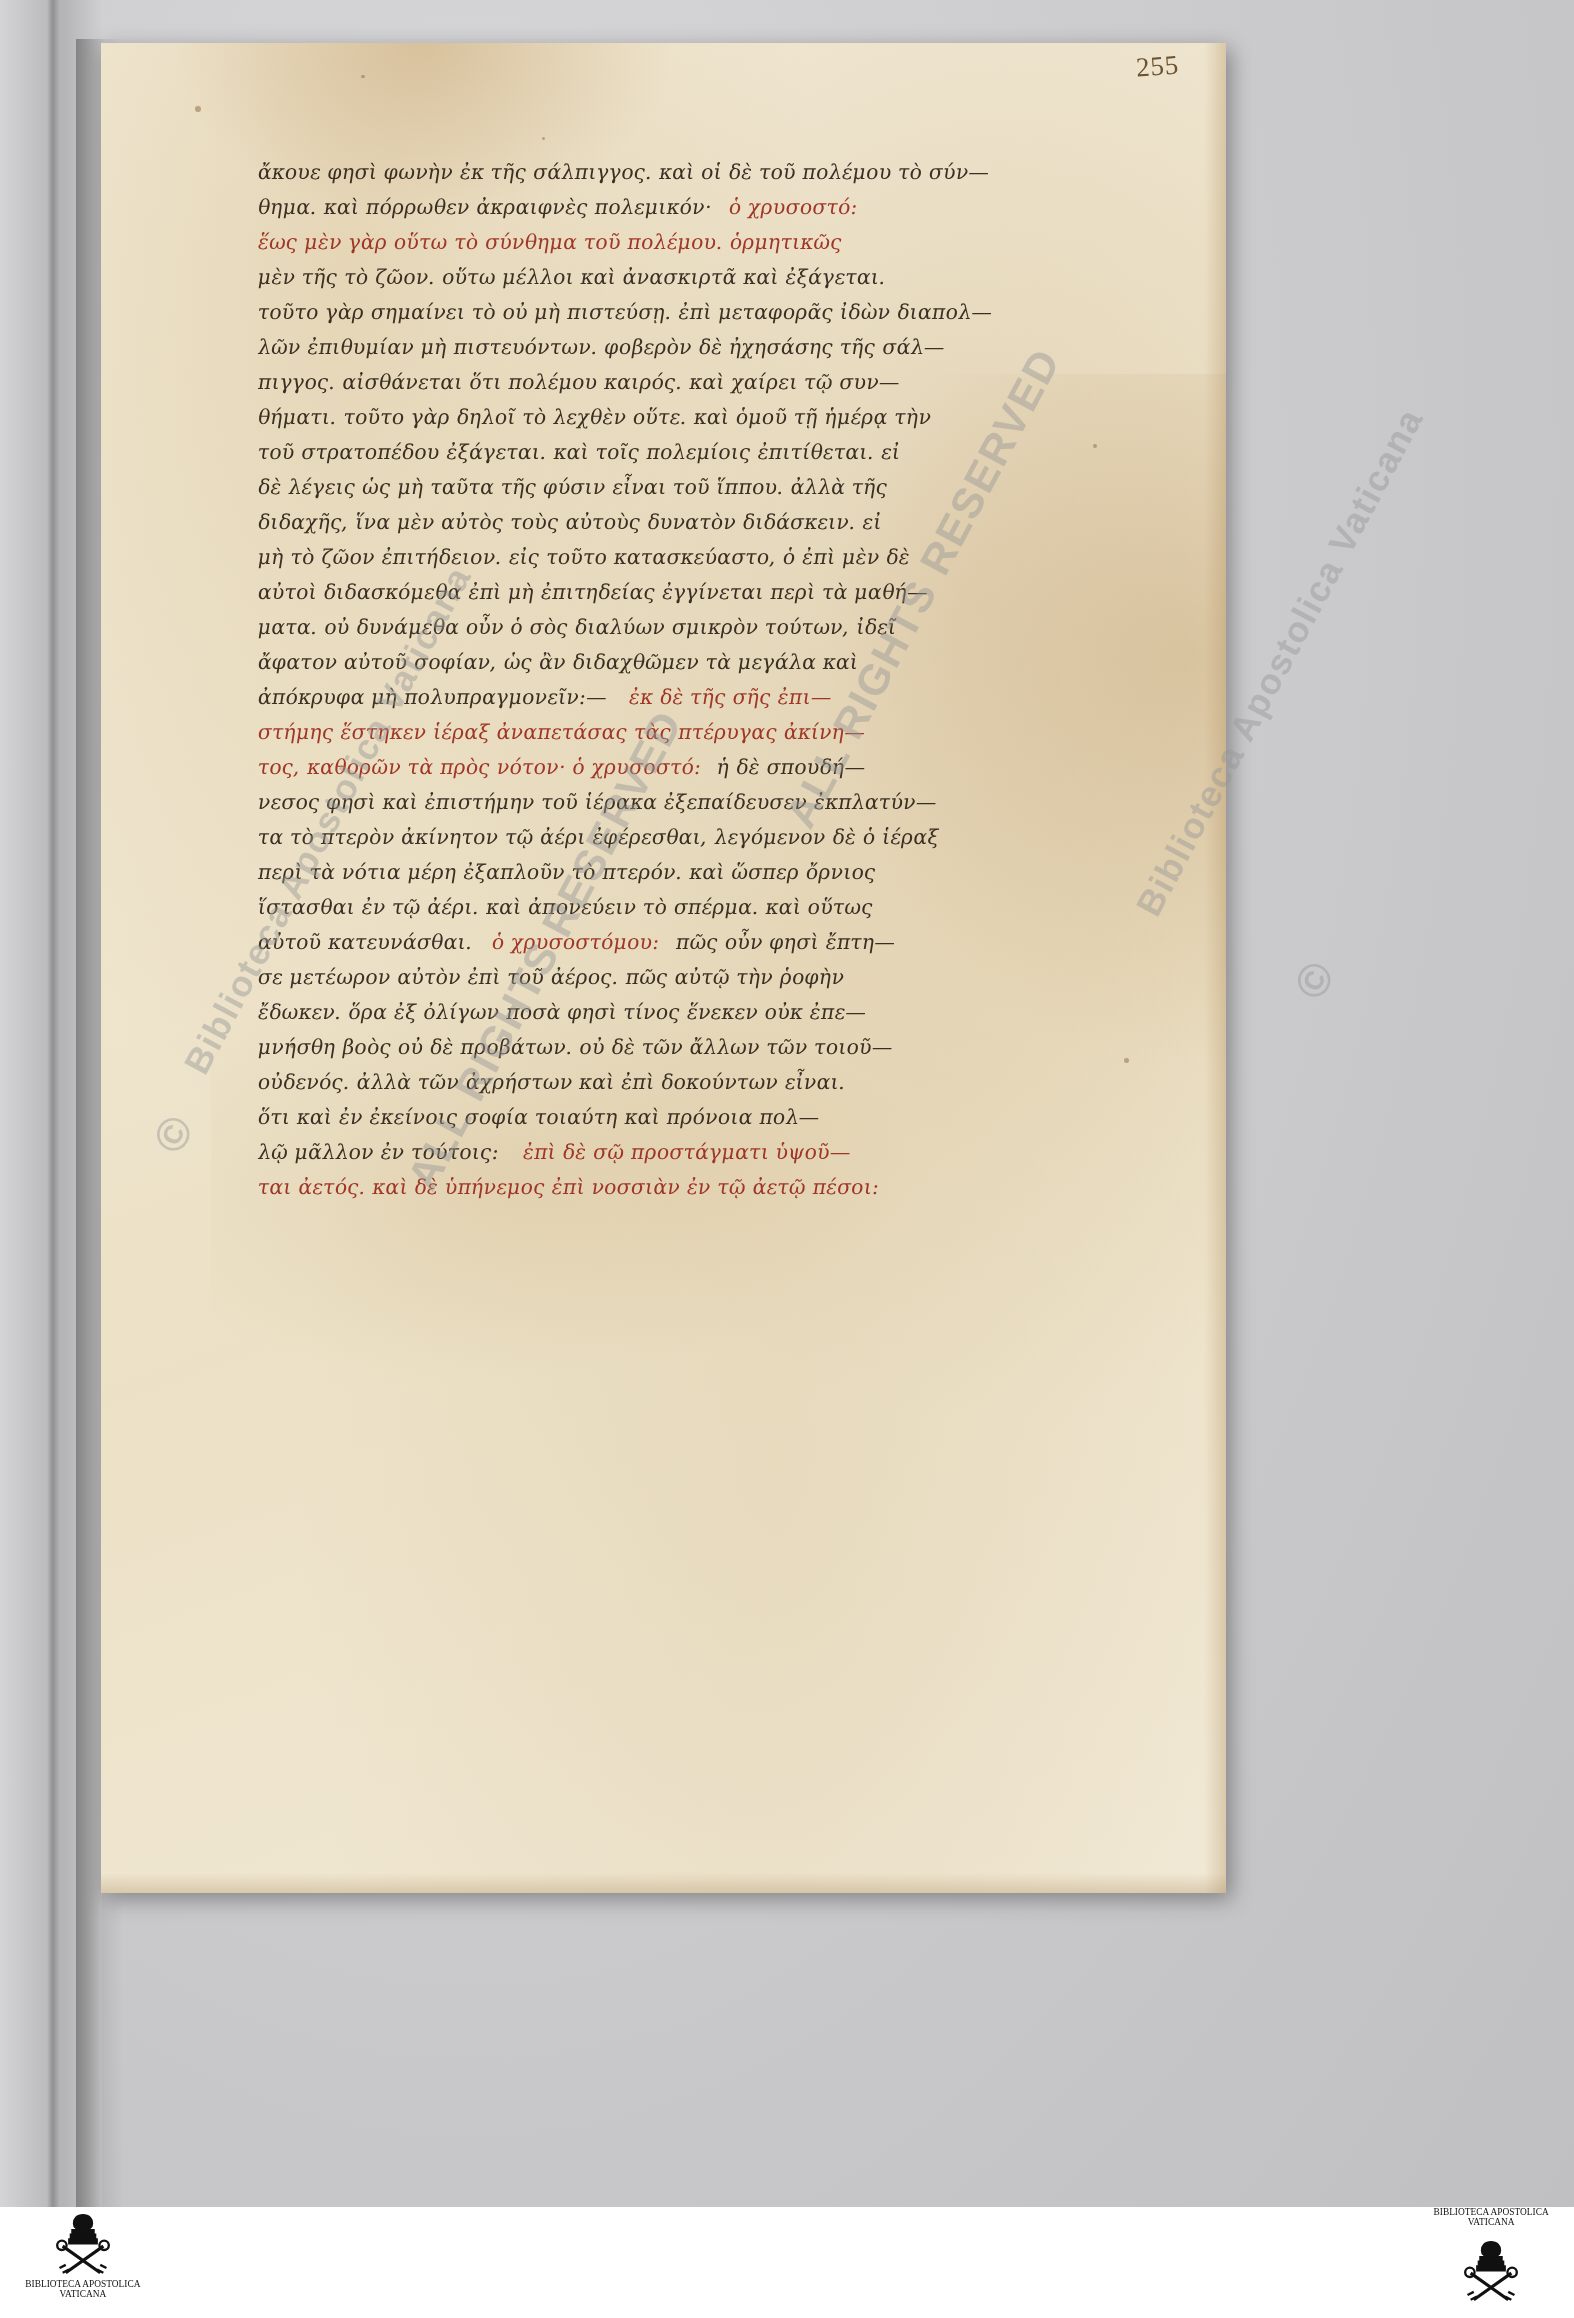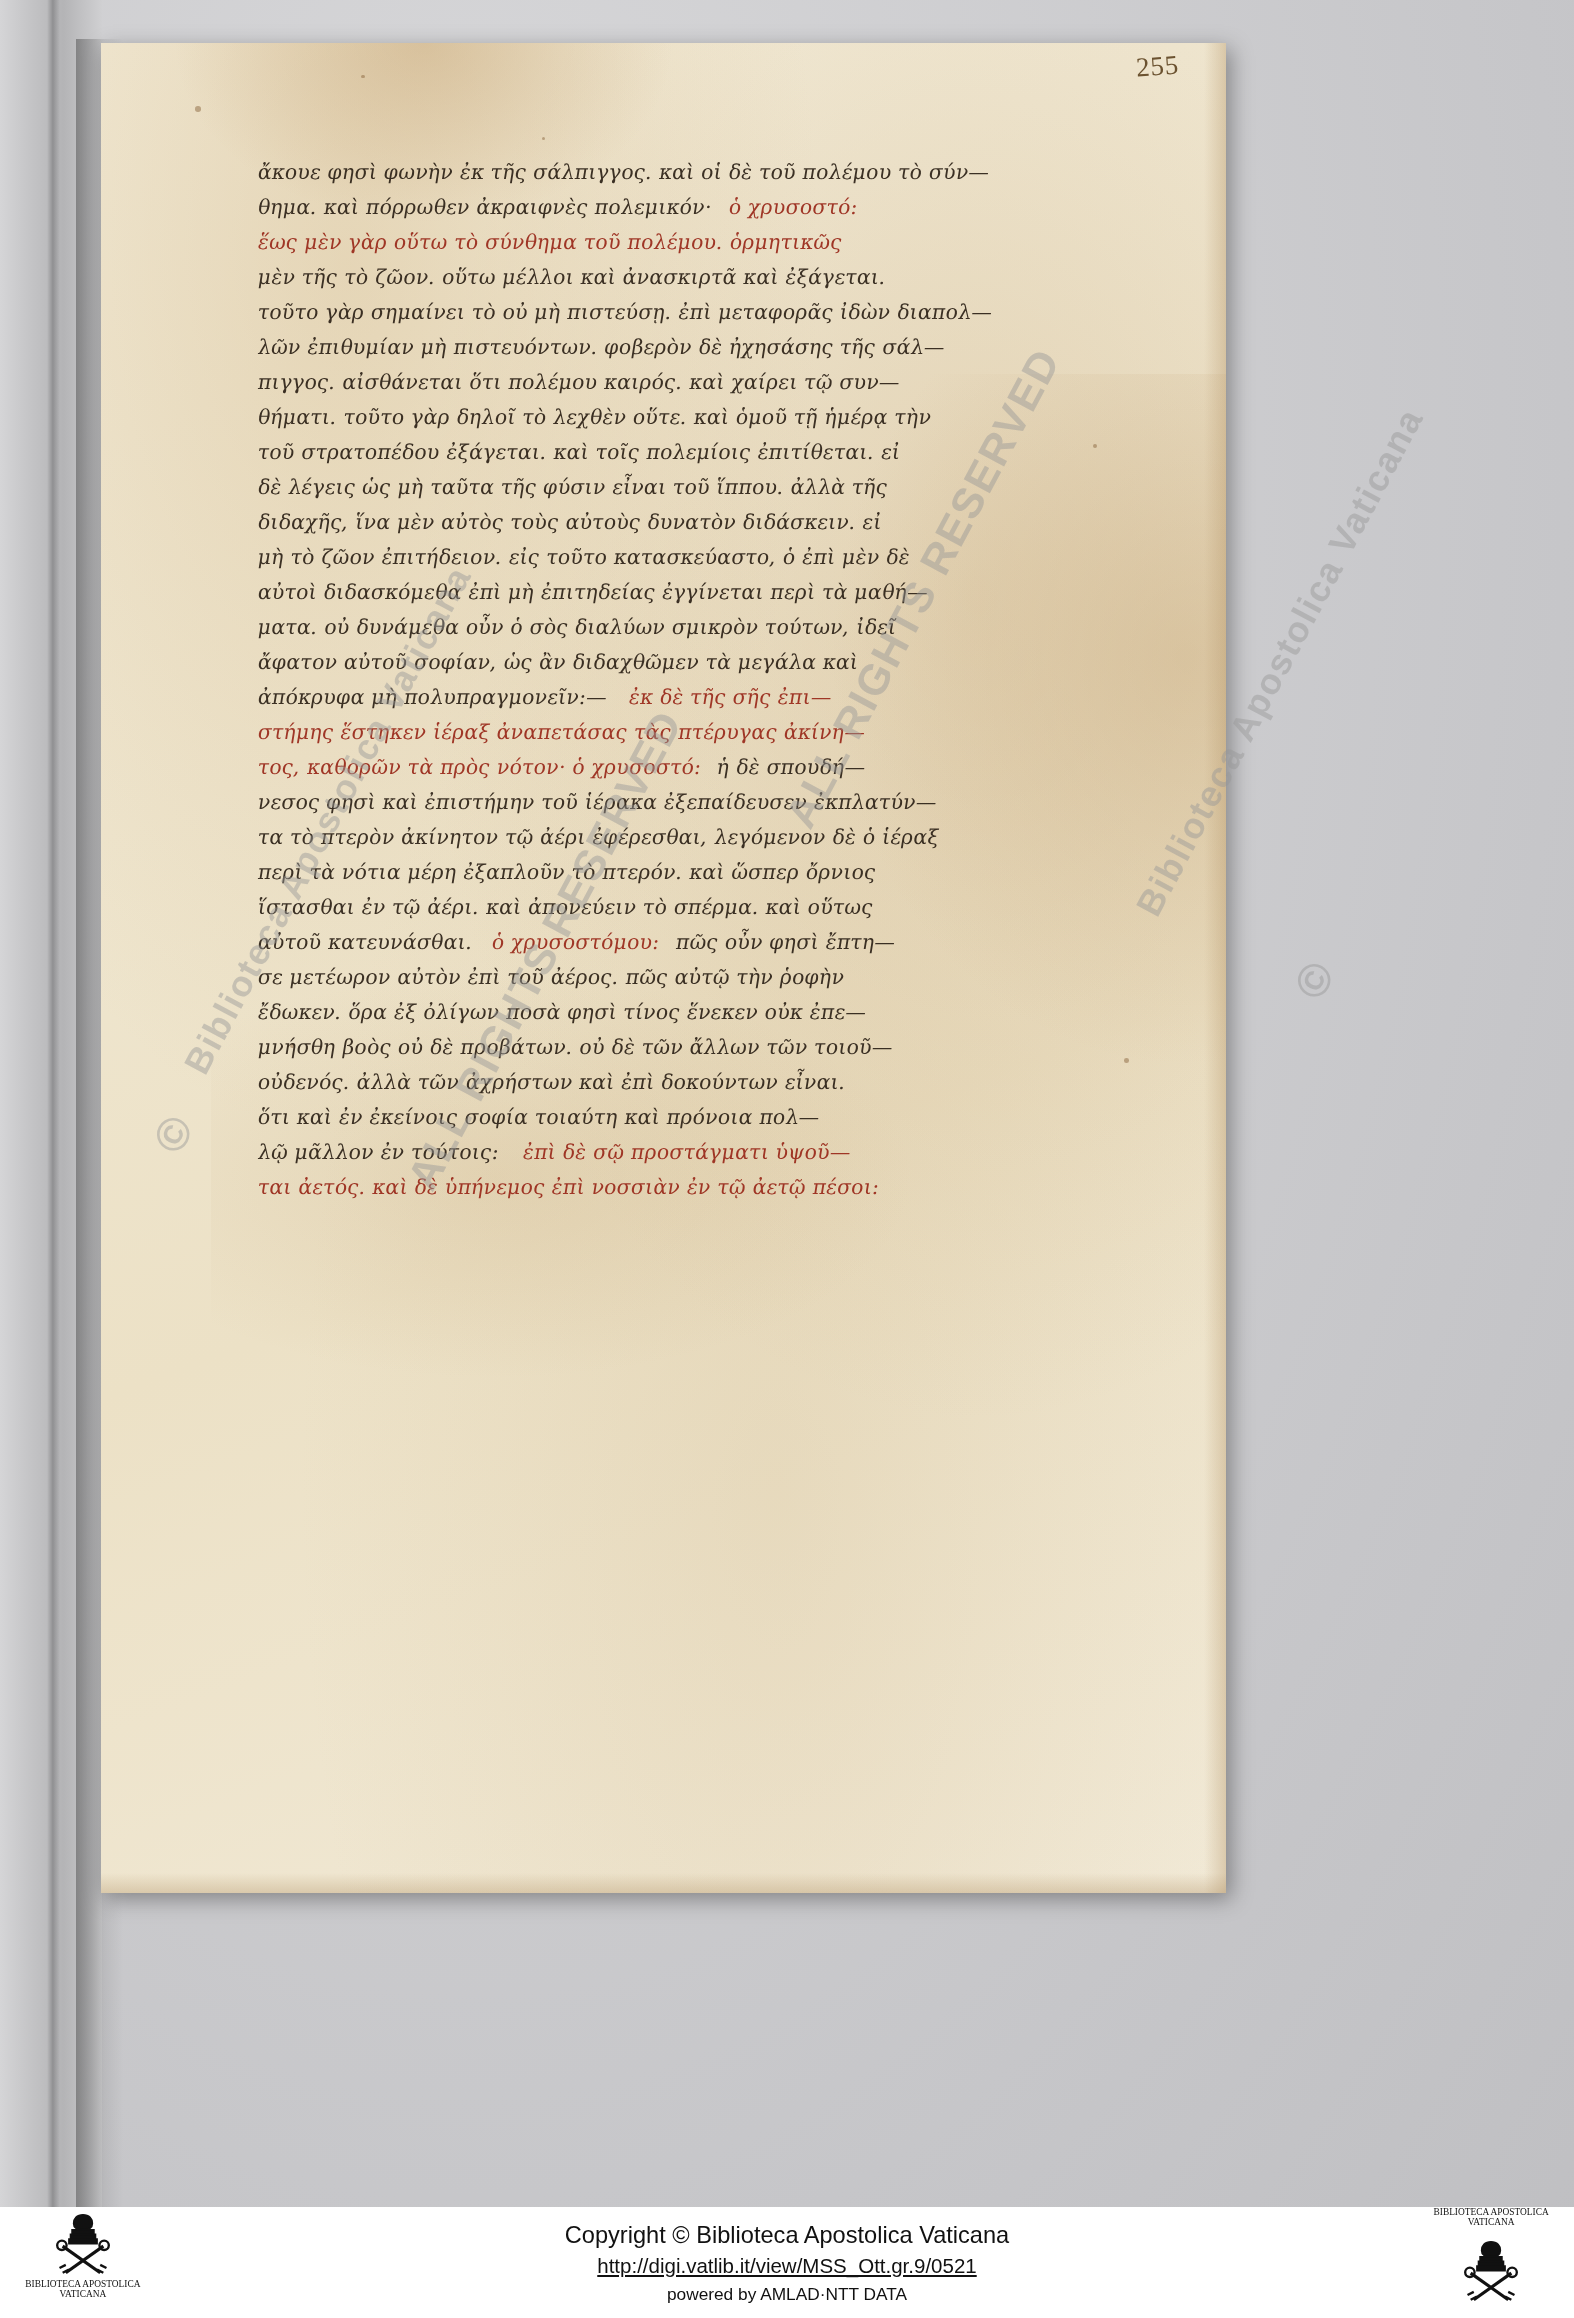--- a/index.html
+++ b/index.html
@@ -269,25 +269,20 @@
           <circle cx="75" cy="49" r="6" stroke-width="3"></circle>
           <path d="M66 80 l8 4 M70 74 l8 4" stroke-width="3"></path>
           <path d="M30 80 l-8 4 M26 74 l-8 4" stroke-width="3"></path>
         </g>
       </svg>
       <div class="crest-arc">
         <span>BIBLIOTECA APOSTOLICA VATICANA</span>
       </div>
     </div>
 
-    <div class="footer-text">
-      <div class="footer-line1">Copyright © Biblioteca Apostolica Vaticana</div>
-      <div class="footer-line2">http://digi.vatlib.it/view/MSS_Ott.gr.9/0521</div>
-      <div class="footer-line3">powered by AMLAD·NTT DATA</div>
-    </div>
 
     <div class="crest crest-right">
       <div class="crest-arc">
         <span>BIBLIOTECA APOSTOLICA VATICANA</span>
       </div>
       <svg width="76" height="72" viewBox="0 0 96 92">
         <g stroke="#111" stroke-width="2" fill="none">
           <path d="M48 10 C40 10 36 15 36 21 C36 27 42 29 48 29 C54 29 60 27 60 21 C60 15 56 10 48 10 Z" fill="#111"></path>
           <path d="M34 29 h28 v6 h-28 z" fill="#111"></path>
           <path d="M32 35 h32 v6 h-32 z" fill="#111"></path>

